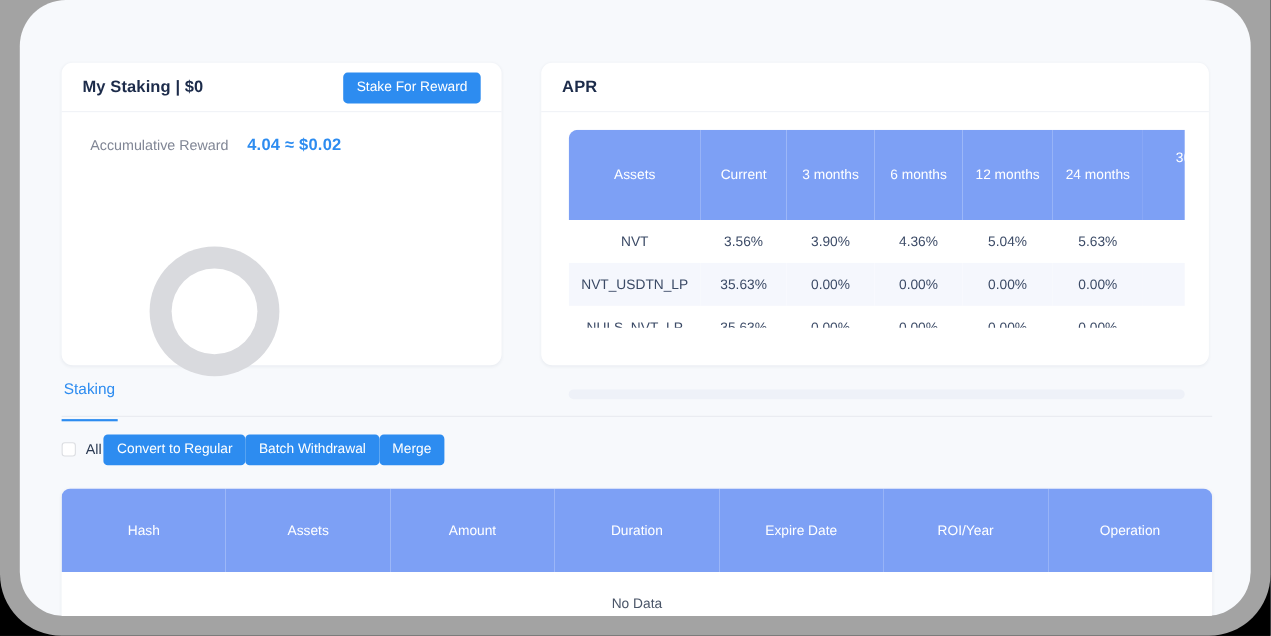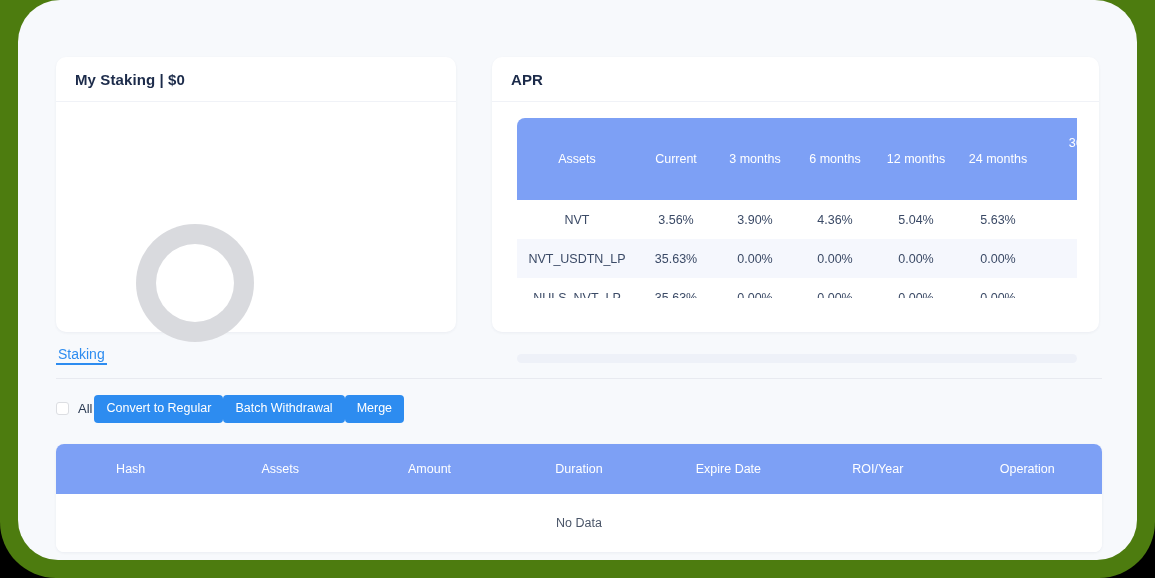--- a/index.html
+++ b/index.html
@@ -8,21 +8,21 @@
     background: #000000;
     font-family: "Liberation Sans", sans-serif;
     overflow: hidden;
   }
 
   
   #app-frame {
     position: absolute;
     left: 0; top: 0;
     width: 1155px; height: 578px;
-    background: #4d7c0f;
+    background: #a3a3a3;
     border-radius: 0 0 56px 56px;
     overflow: hidden;
   }
   #page-surface {
     position: absolute;
     left: 18px; top: 0px;
     width: 1119px; height: 560px;
     background: #f7f9fc;
     border-radius: 42px 42px 40px 40px;
     overflow: hidden;
@@ -150,21 +150,21 @@
 
   .tabs-bar {
     position: relative;
     border-bottom: 1px solid #e8eaf0;
     height: 33px;
   }
   .tab {
     display: inline-block;
     font-size: 14px;
     color: #2d8cf0;
-    padding: 0 2px 1px 2px;
+    padding: 0 2px 20px 2px;
     border-bottom: 2px solid #2d8cf0;
     cursor: pointer;
   }
 
   .toolbar {
     display: flex;
     align-items: center;
     padding: 16px 0 0 0;
   }
   .checkbox-group { display: flex; align-items: center; gap: 9px; margin-right: 2px; }
@@ -189,39 +189,44 @@
     overflow: hidden;
     box-shadow: 0 1px 3px rgba(30, 50, 90, 0.06);
   }
   #staking-table thead th {
     background: #7da0f5;
     color: #ffffff;
     font-size: 12.5px;
     font-weight: normal;
     height: 42px;
     text-align: center;
-    padding: 4px;
+    padding: 17px;
   }
   #staking-table tbody td {
     font-size: 12.5px;
     color: #4a5568;
     height: 56px;
     text-align: center;
     background: #ffffff;
   }
 </style>
 </head>
 <body>
 
 <div id="app-frame">
   <div id="page-surface">
 
     <div class="card" id="staking-card">
       <div class="card-header">
         <span class="card-title">My Staking | $0</span>
+        <button class="primary-btn" id="stake-for-reward-button">Stake For Reward</button>
+      </div>
+      <div class="reward-row">
+        <span class="reward-label">Accumulative Reward</span>
+        <span class="reward-value">4.04 ≈ $0.02</span>
       </div>
       <div id="donut-wrap">
         <div class="donut"></div>
         <div class="donut-hole"></div>
       </div>
     </div>
 
     <div class="card" id="apr-card">
       <div class="card-header">
         <span class="card-title">APR</span>

